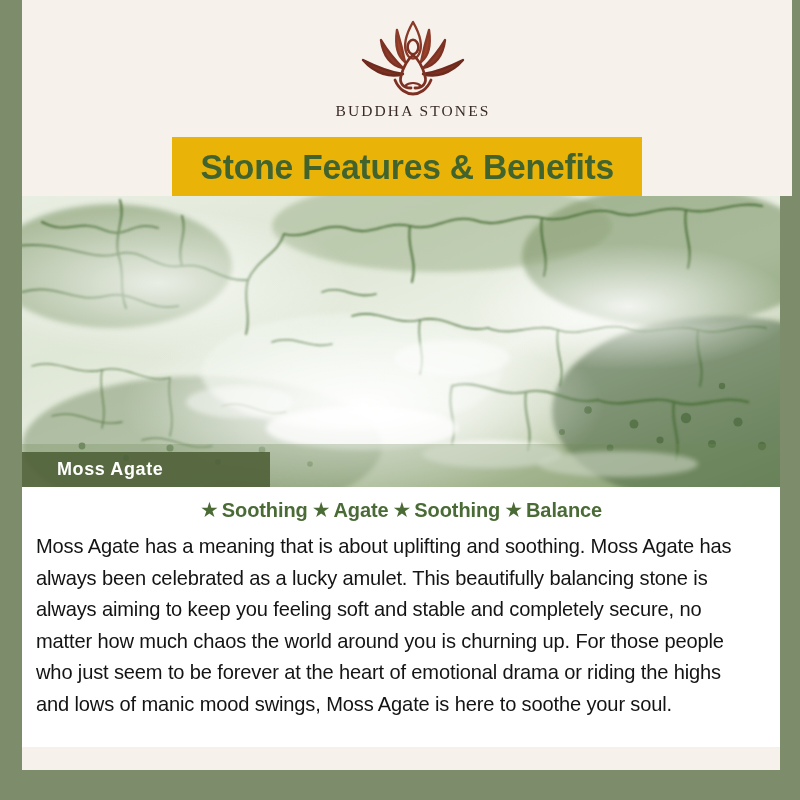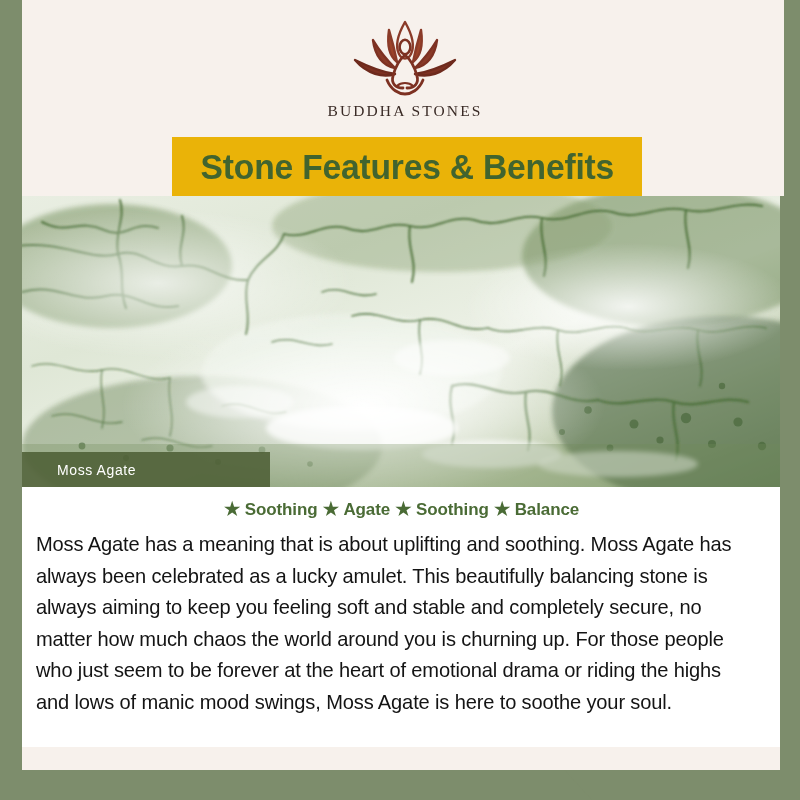--- a/index.html
+++ b/index.html
@@ -47,21 +47,21 @@
     left: 22px;
     top: 0;
     width: 758px;
     height: 770px;
     background: #f7f1ec;
   }
 
   
   #header {
     position: absolute;
-    left: 4px; top: 0;
+    left: 12px; top: 0;
     width: 758px;
     height: 196px;
     background: #f7f1ec;
   }
   #logo-wrap {
     position: absolute;
     left: 0; right: 0;
     top: 16px;
     display: flex;
     flex-direction: column;
@@ -117,22 +117,22 @@
     left: 0;
     top: 452px;
     width: 248px;
     height: 35px;
     background: rgba(77, 94, 54, 0.88);
     display: flex;
     align-items: center;
   }
   #stone-name {
     color: #ffffff;
-    font-size: 14px;
-    font-weight: normal;
+    font-size: 18px;
+    font-weight: bold;
     letter-spacing: 0.6px;
     padding-left: 35px;
     white-space: nowrap;
   }
 
   
   #content {
     position: absolute;
     left: 0;
     top: 487px;
@@ -156,21 +156,21 @@
   }
   .star-icon {
     color: #4a6b35;
     font-size: 21px;
     line-height: 1;
     position: relative;
     top: -1px;
   }
   .feature-label {
     font-family: "Liberation Sans Narrow", "Liberation Sans", sans-serif;
-    font-size: 17px;
+    font-size: 20px;
     font-weight: bold;
     color: #4a6b35;
     letter-spacing: -0.1px;
   }
 
   #description {
     margin: 9px 14px 0 14px;
     font-family: "Liberation Sans Narrow", "Liberation Sans", sans-serif;
     font-size: 20.4px;
     line-height: 31.5px;

